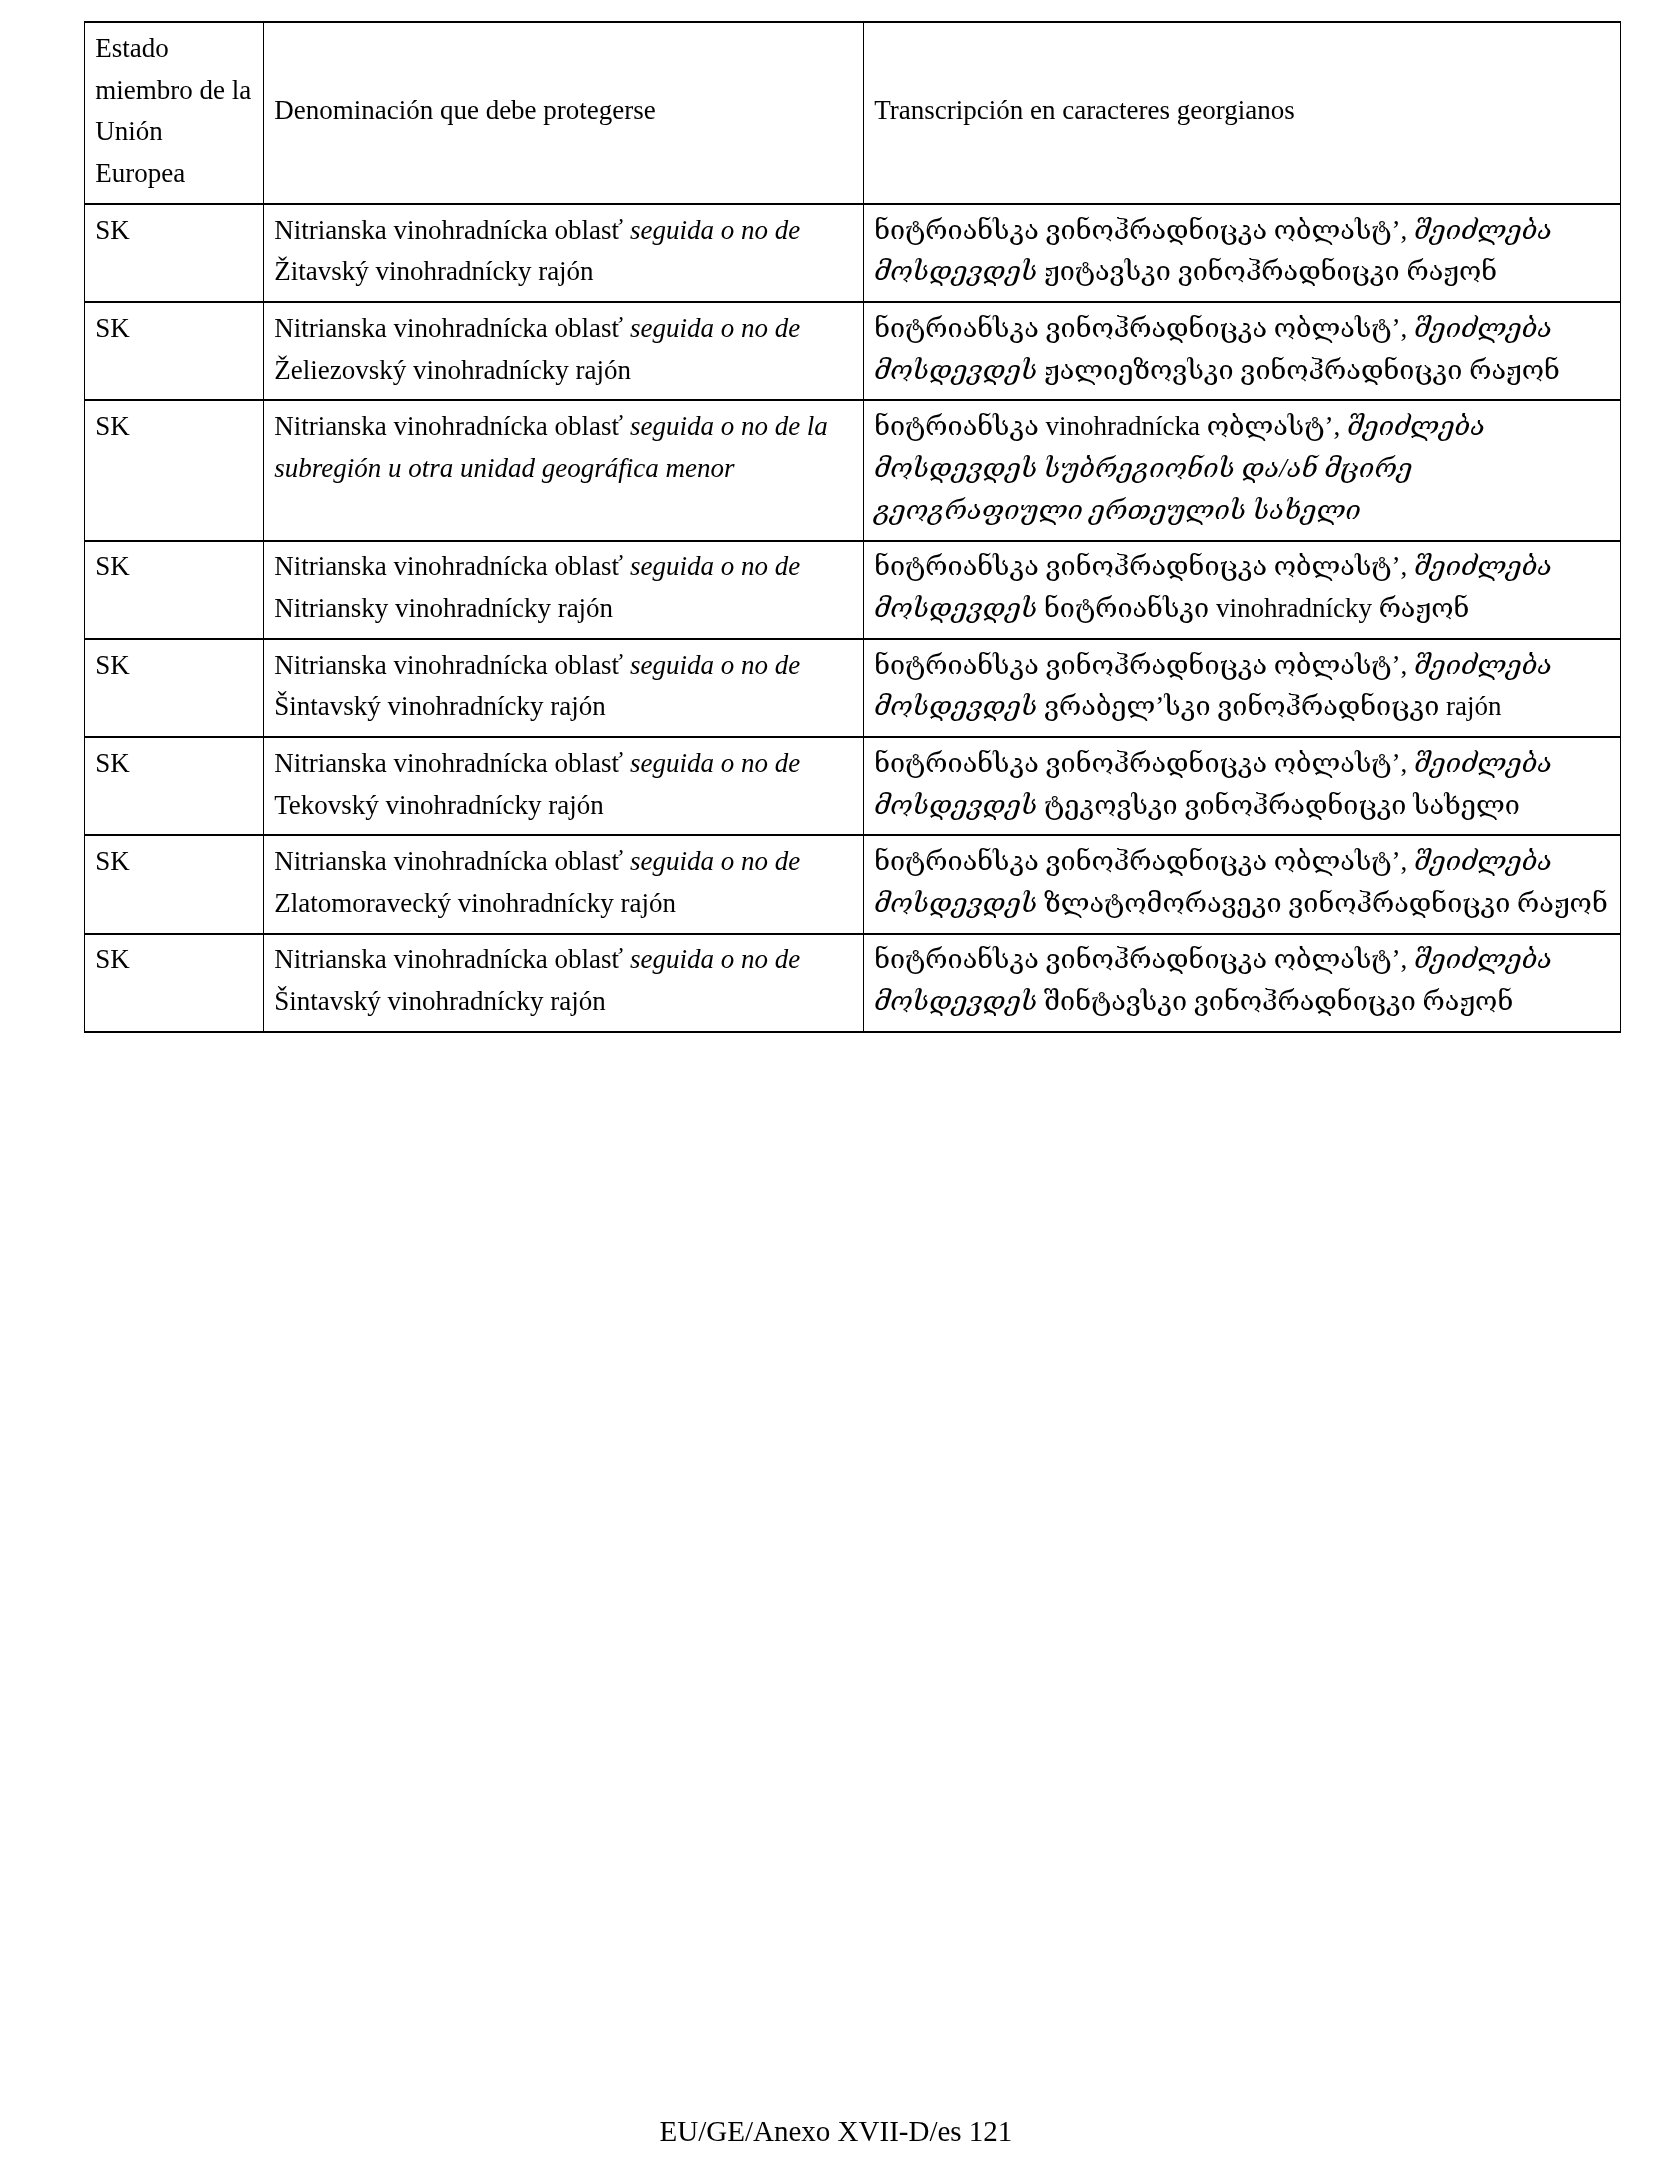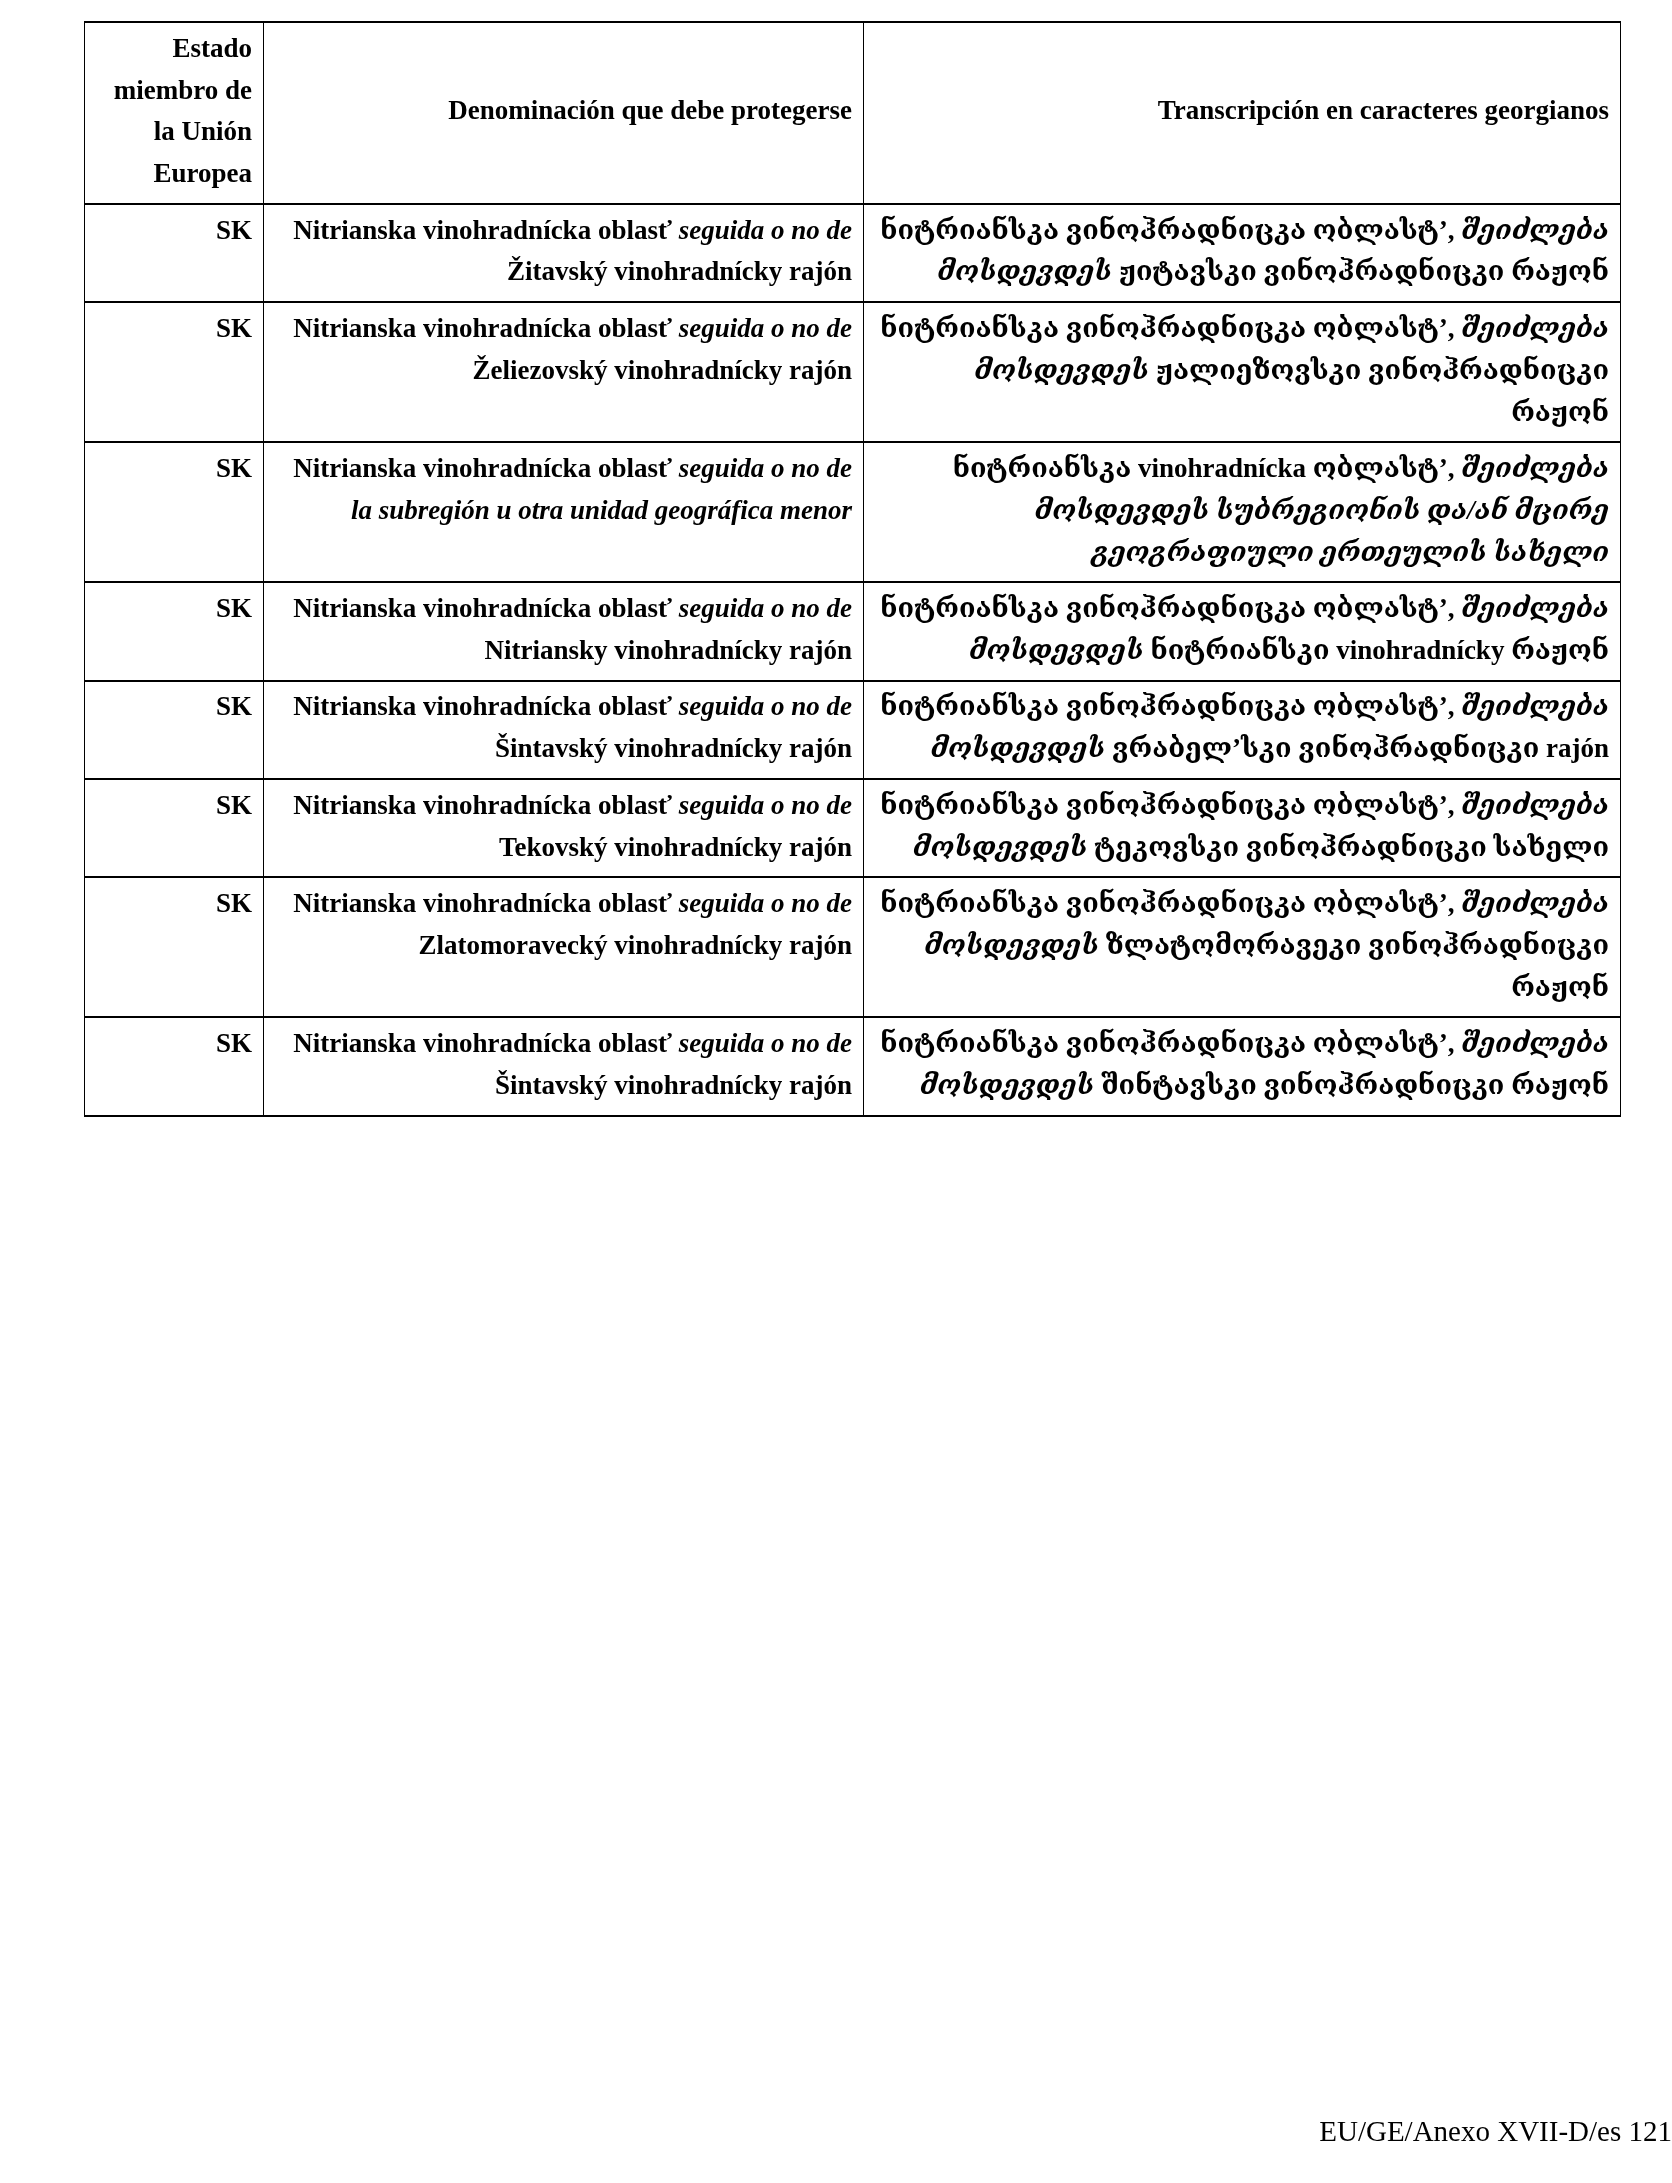--- a/index.html
+++ b/index.html
@@ -25,41 +25,41 @@
     table-layout: fixed;
   }
   .doc-table col.col-1 { width: 179px; }
   .doc-table col.col-2 { width: 600px; }
   .doc-table col.col-3 { width: 757px; }
   .doc-table th, .doc-table td {
     border: 1.6px solid #000000;
     border-top-width: 2.4px;
     border-bottom-width: 2.4px;
     padding: 4.7px 11px 7.9px 10.2px;
-    text-align: right;
-    font-weight: bold;
+    text-align: left;
+    font-weight: normal;
     word-wrap: break-word;
   }
   .doc-table thead th {
     vertical-align: middle;
     height: 146px;
   }
   .doc-table tbody td {
     vertical-align: top;
     margin-top: 48px;
   }
   .doc-table em {
     font-style: italic;
   }
   .page-footer {
     position: absolute;
     left: 0;
     top: 2109px;
     width: 1672px;
-    text-align: right;
+    text-align: center;
     font-size: 29px;
   }
 </style>
 </head>
 <body>
 
 <table class="doc-table">
   <colgroup>
     <col class="col-1">
     <col class="col-2">

